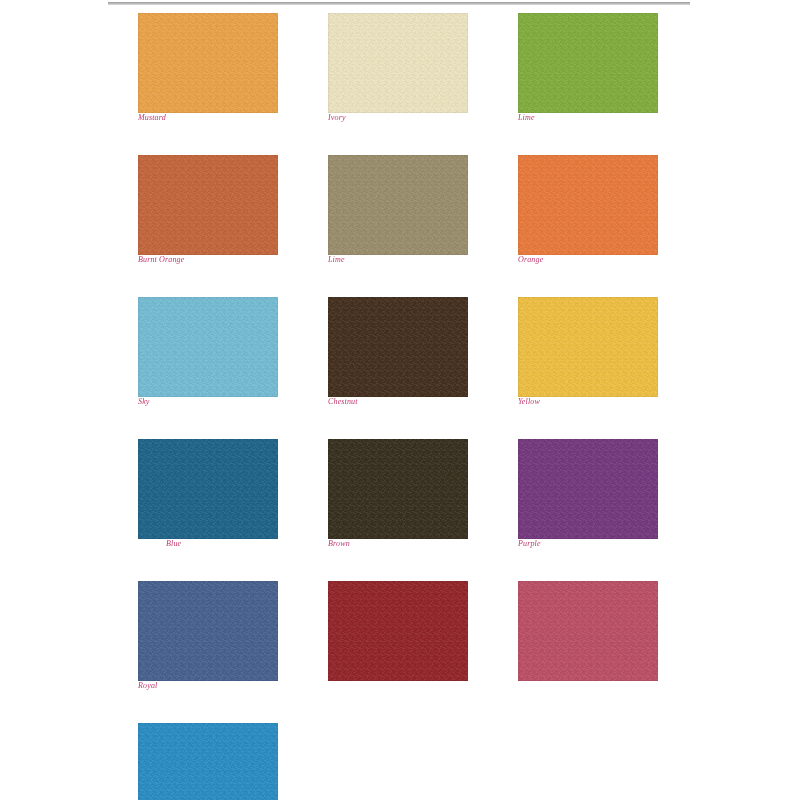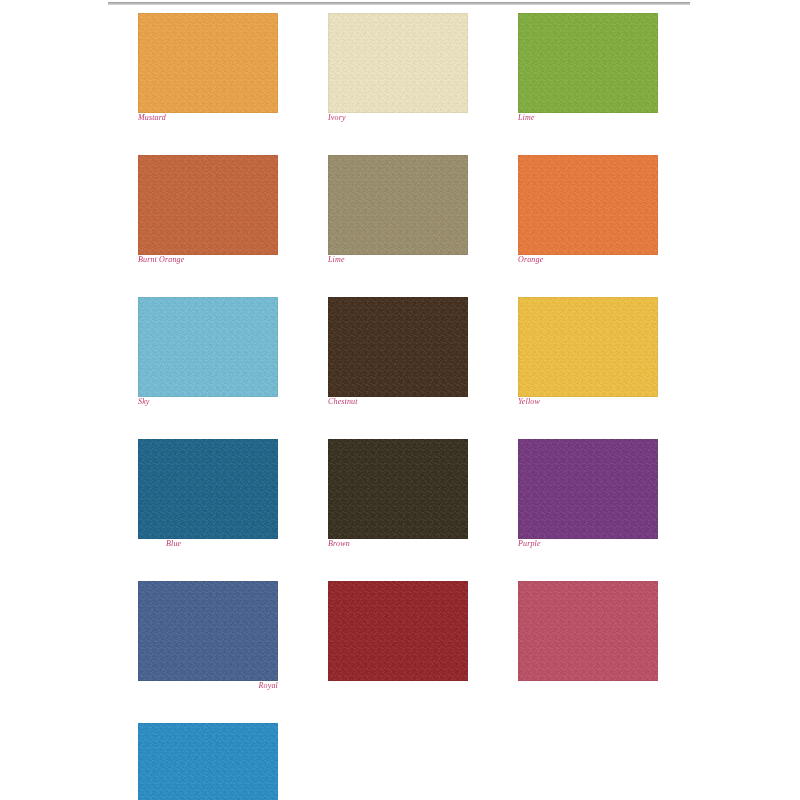--- a/index.html
+++ b/index.html
@@ -147,21 +147,21 @@
     <div class="swatch-cell">
       <div class="swatch-chip" style="background-color: rgb(56, 48, 31);"></div>
       <span class="swatch-label" style="color: rgb(192, 57, 111);">Brown</span>
     </div>
     <div class="swatch-cell">
       <div class="swatch-chip" style="background-color: rgb(116, 57, 126);"></div>
       <span class="swatch-label" style="color: rgb(192, 57, 111);">Purple</span>
     </div>
     <div class="swatch-cell">
       <div class="swatch-chip" style="background-color: rgb(72, 98, 143);"></div>
-      <span class="swatch-label" style="color: rgb(192, 57, 111); text-align: right;">Royal</span>
+      <span class="swatch-label" style="color: rgb(192, 57, 111);">Royal</span>
     </div>
     <div class="swatch-cell">
       <div class="swatch-chip" style="background-color: rgb(146, 38, 42);"></div>
     </div>
     <div class="swatch-cell">
       <div class="swatch-chip" style="background-color: rgb(186, 80, 102);"></div>
     </div>
     <div class="swatch-cell">
       <div class="swatch-chip" style="background-color: rgb(43, 141, 196);"></div>
     </div>

